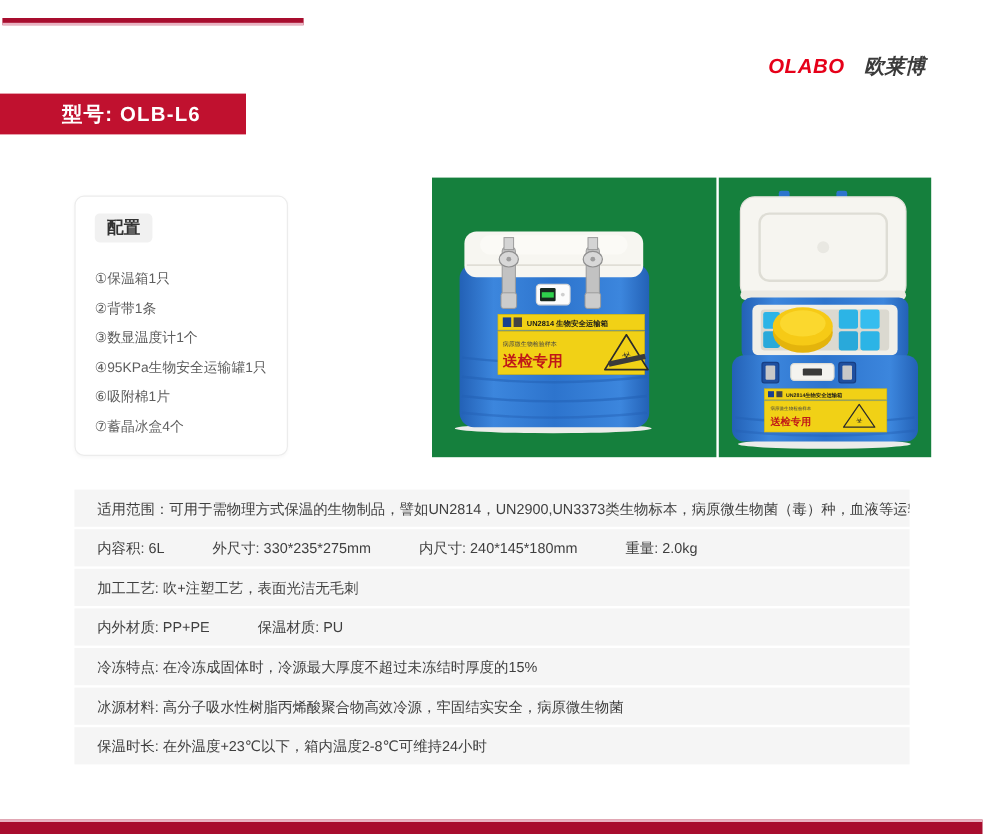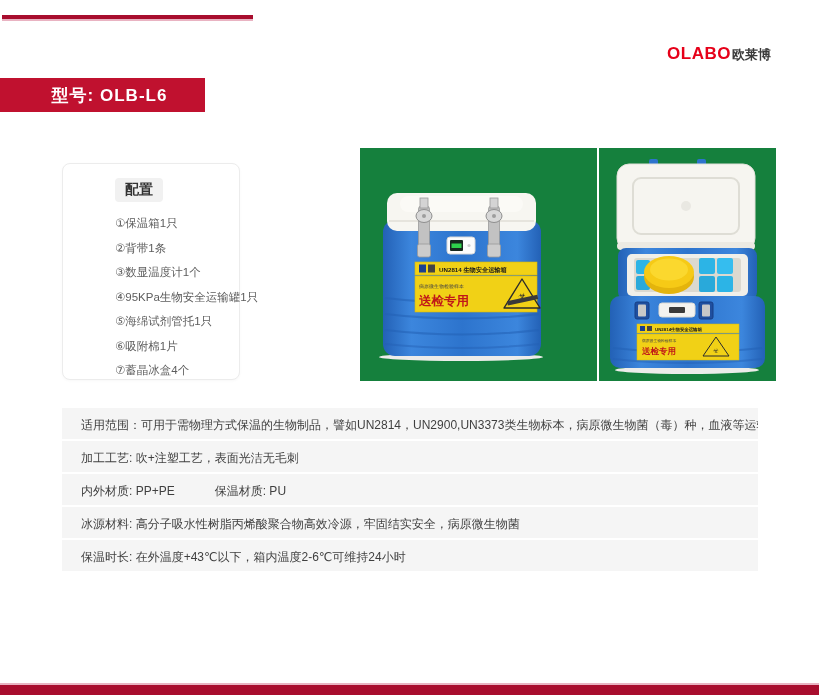--- a/index.html
+++ b/index.html
@@ -6,41 +6,40 @@
   #canvas{
     position:relative;width:819px;height:700px;background:#ffffff;overflow:hidden;
     font-family:"Liberation Sans","DejaVu Sans",sans-serif;
   }
   
   .top-line{
     position:absolute;left:2px;top:15px;width:251px;height:4px;
     background:var(--brand_red_dark);border-bottom:2px solid var(--brand_pink);
   }
   
-  .brand{position:absolute;top:44px;right:48px;display:flex;align-items:baseline;gap:1px;}
+  .brand{position:absolute;top:44px;right:48px;display:flex;align-items:baseline;gap:16px;font-style:italic;}
   .brand .latin{color:var(--logo_red);font-weight:800;font-size:17px;letter-spacing:.5px;}
-  .brand .cn{color:#3b3b3b;font-weight:700;font-size:13px;}
+  .brand .cn{color:#3b3b3b;font-weight:700;font-size:17px;}
   
   .model-badge{
     position:absolute;left:0;top:78px;width:205px;height:34px;background:var(--brand_red);
     color:#ffffff;font-size:17px;font-weight:700;display:flex;align-items:center;
     justify-content:center;padding-left:14px;box-sizing:border-box;letter-spacing:1px;
   }
   
   .config-panel{
     position:absolute;left:62px;top:163px;width:178px;height:217px;background:#ffffff;
     border:1px solid #ececec;border-radius:8px;box-sizing:border-box;
     box-shadow:0 1px 3px rgba(0,0,0,.03);
-    padding-left:36px;
   }
   .config-title{
     display:inline-block;margin:14px 0 0 16px;background:#f1f1f1;border-radius:4px;
     padding:3px 10px;font-size:14px;font-weight:700;color:#333333;
   }
-  .config-list{list-style:none;margin:9px 0 0 0;padding:0 10px 0 16px;}
+  .config-list{list-style:none;margin:19px 0 0 0;padding:0 10px 0 16px;}
   .config-list li{font-size:11.5px;color:#5d5d5d;line-height:24.5px;white-space:nowrap;}
   
   .photo{position:absolute;top:148px;background:#15803d;}
   .photo.left{left:360px;width:237px;height:233px;}
   .photo.right{left:599px;width:177px;height:233px;}
   
   .spec-table{position:absolute;left:62px;top:408px;width:696px;}
   .spec-row{
     background:var(--table_bg);height:31px;line-height:31px;margin-bottom:2px;
     padding-left:19px;white-space:nowrap;overflow:hidden;
@@ -69,21 +68,20 @@
 
   <div class="model-badge">型号: OLB-L6</div>
 
   <div class="config-panel">
     <span class="config-title">配置</span>
     <ul class="config-list">
         <li>①保温箱1只</li>
         <li>②背带1条</li>
         <li>③数显温度计1个</li>
         <li>④95KPa生物安全运输罐1只</li>
-        <li>⑤海绵试剂管托1只</li>
         <li>⑥吸附棉1片</li>
         <li>⑦蓄晶冰盒4个</li>
       </ul>
   </div>
 
   <div class="photo left">
     <svg width="237" height="233" viewBox="0 0 237 233">
       <defs>
         <linearGradient id="bodyGrad" x1="0" y1="0" x2="1" y2="0">
           <stop offset="0" stop-color="#2361b6"></stop>
@@ -207,21 +205,23 @@
         <text x="43" y="194" font-size="3.8" fill="#444444">病原微生物检验样本</text>
         <text x="43" y="206" font-size="8.5" font-weight="bold" fill="#c01818">送检专用</text>
         <path d="M117 189 L130 208 L104 208 Z" fill="#f1d116" stroke="#2b2b2b" stroke-width="1" stroke-linejoin="round"></path>
         <text x="117" y="204.5" font-size="6.5" text-anchor="middle" fill="#2b2b2b">☣</text>
       </g>
     </svg>
   </div>
 
   <div class="spec-table">
       <div class="spec-row"><span class="spec-cell">适用范围：可用于需物理方式保温的生物制品，譬如UN2814，UN2900,UN3373类生物标本，病原微生物菌（毒）种，血液等运输</span></div>
+      <div class="spec-row"><span class="spec-cell">内容积: 6L</span><span class="spec-cell">外尺寸: 330*235*275mm</span><span class="spec-cell">内尺寸: 240*145*180mm</span><span class="spec-cell">重量: 2.0kg</span></div>
       <div class="spec-row"><span class="spec-cell">加工工艺: 吹+注塑工艺，表面光洁无毛刺</span></div>
       <div class="spec-row"><span class="spec-cell">内外材质: PP+PE</span><span class="spec-cell">保温材质: PU</span></div>
+      <div class="spec-row"><span class="spec-cell">冷冻特点: 在冷冻成固体时，冷源最大厚度不超过未冻结时厚度的15%</span></div>
       <div class="spec-row"><span class="spec-cell">冰源材料: 高分子吸水性树脂丙烯酸聚合物高效冷源，牢固结实安全，病原微生物菌</span></div>
-      <div class="spec-row"><span class="spec-cell">保温时长: 在外温度+43℃以下，箱内温度2-6℃可维持24小时</span></div>
+      <div class="spec-row"><span class="spec-cell">保温时长: 在外温度+23℃以下，箱内温度2-8℃可维持24小时</span></div>
     </div>
 
   <div class="footer-bar"></div>
 
 </div>
 
 </body></html>

